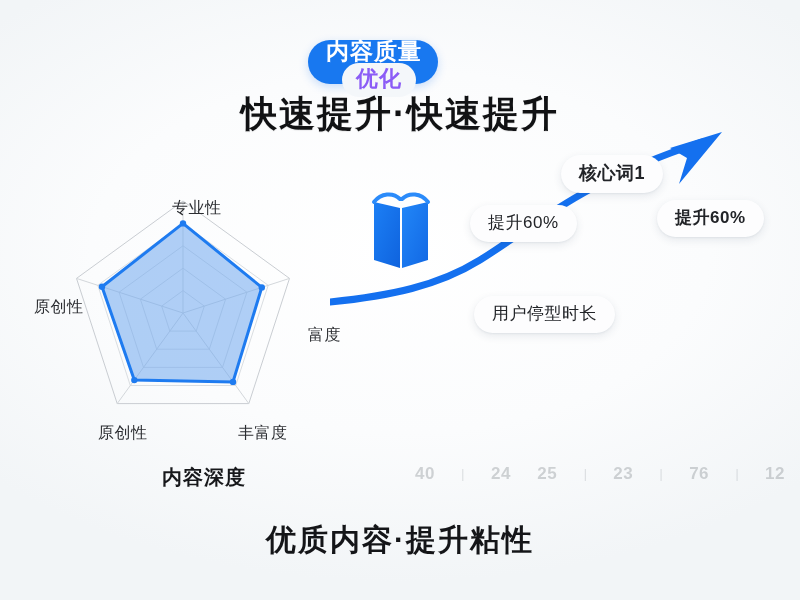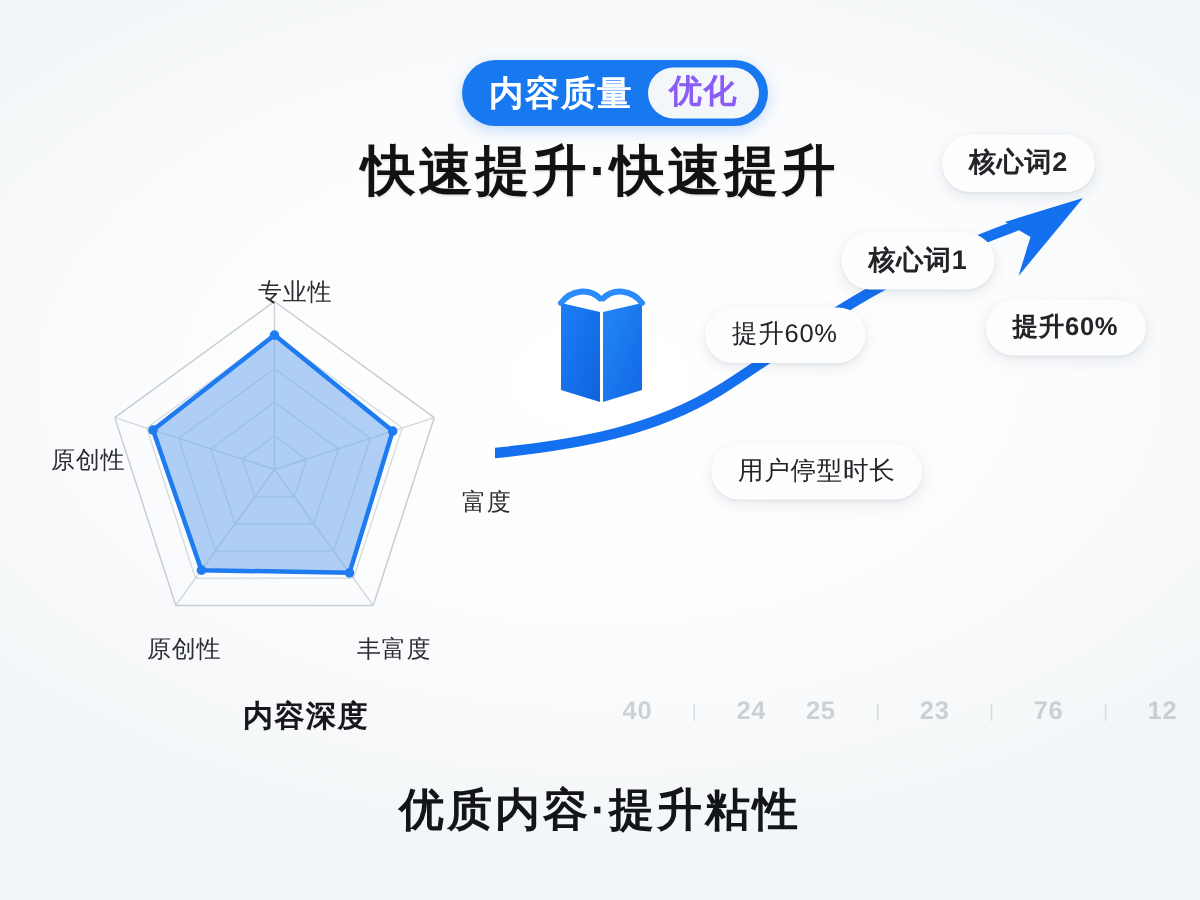--- a/index.html
+++ b/index.html
@@ -30,20 +30,21 @@
     position: absolute;
     left: 308px;
     top: 40px;
     height: 44px;
     display: flex;
     align-items: center;
     background: #1878f0;
     border-radius: 24px;
     padding: 0 6px 0 18px;
     box-shadow: 0 3px 10px rgba(20,110,235,0.22);
+    flex-direction: column;
   }
   .badge-main {
     color: #ffffff;
     font-size: 23px;
     font-weight: 700;
     letter-spacing: 1px;
     line-height: 1;
     padding-right: 10px;
   }
   .badge-chip {
@@ -93,21 +94,21 @@
     height: 280px;
   }
   #radar-svg { display: block; }
   .radar-label {
     position: absolute;
     font-size: 16px;
     color: #2b2d31;
     white-space: nowrap;
     letter-spacing: 0.5px;
   }
-  .rl-top    { left: 152px; top: 0; }
+  .rl-top    { left: 152px; top: 13px; }
   .rl-right  { left: 288px; top: 112px; margin-top: 28px; }
   .rl-brt    { left: 218px; top: 238px; }
   .rl-blt    { left: 78px;  top: 238px; }
   .rl-left   { left: 14px;  top: 112px; }
 
   .depth-label {
     position: absolute;
     left: 162px;
     top: 464px;
     font-size: 20px;
@@ -238,21 +239,20 @@
     <path d="M57 16 L31 22 L31 82 L57 74 Z" fill="url(#bkR)"></path>
     <path d="M3 16 C10 7 22 6 29 13" fill="none" stroke="#2B8BFA" stroke-width="4" stroke-linecap="round"></path>
     <path d="M57 16 C50 7 38 6 31 13" fill="none" stroke="#2B8BFA" stroke-width="4" stroke-linecap="round"></path>
   </svg>
 
   <svg id="arrow-svg" viewBox="0 0 420 190">
     <path d="M0 182 C60 176 108 166 150 140 C205 106 250 62 372 22" fill="none" stroke="#1470EF" stroke-width="7" stroke-linecap="round"></path>
     <path d="M392 12 L340 28 L357 38 L349 64 Z" fill="#1470EF"></path>
   </svg>
 
-  <div class="pill pill-kw2">核心词2</div>
   <div class="pill pill-kw1">核心词1</div>
   <div class="pill pill-up-l">提升60%</div>
   <div class="pill pill-up-r">提升60%</div>
   <div class="pill pill-dwell">用户停型时长</div>
 
   <div id="tick-row">
       <span class="tick-num">40</span>
       <span class="tick-mark">|</span>
       <span class="tick-num">24</span>
       <span class="tick-num">25</span>

